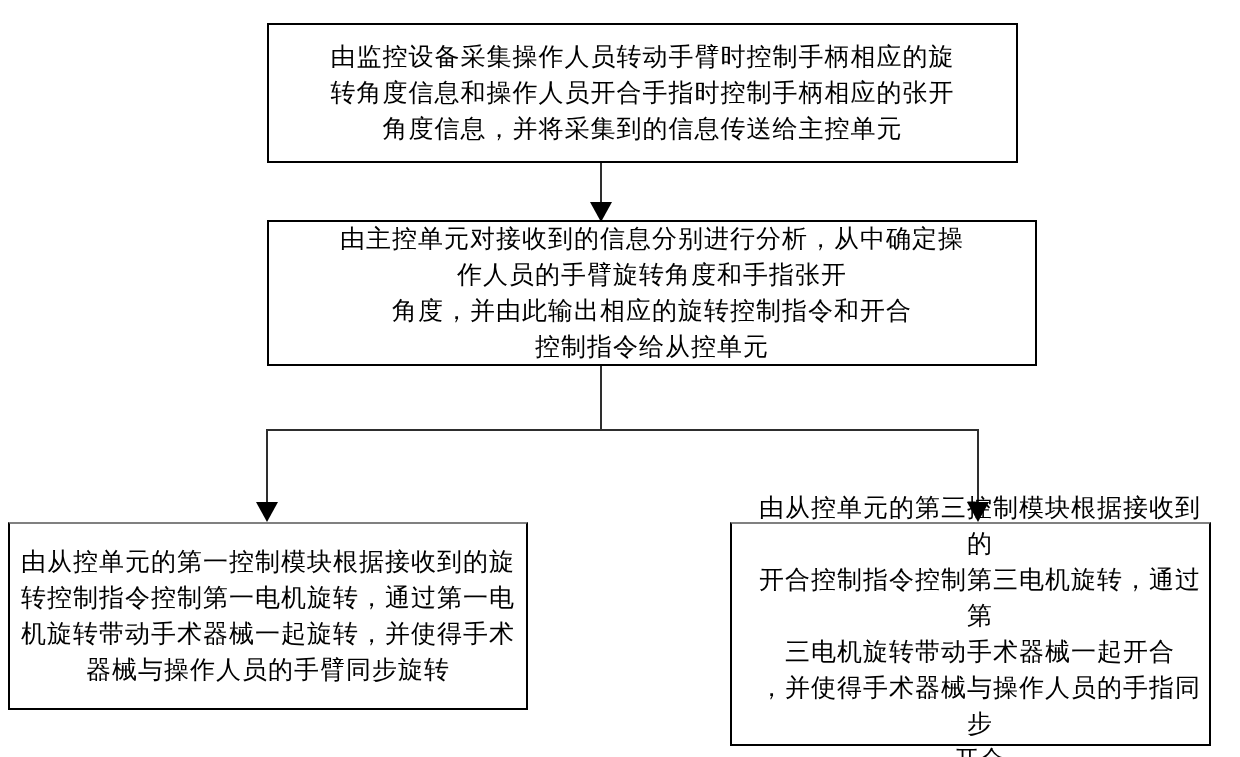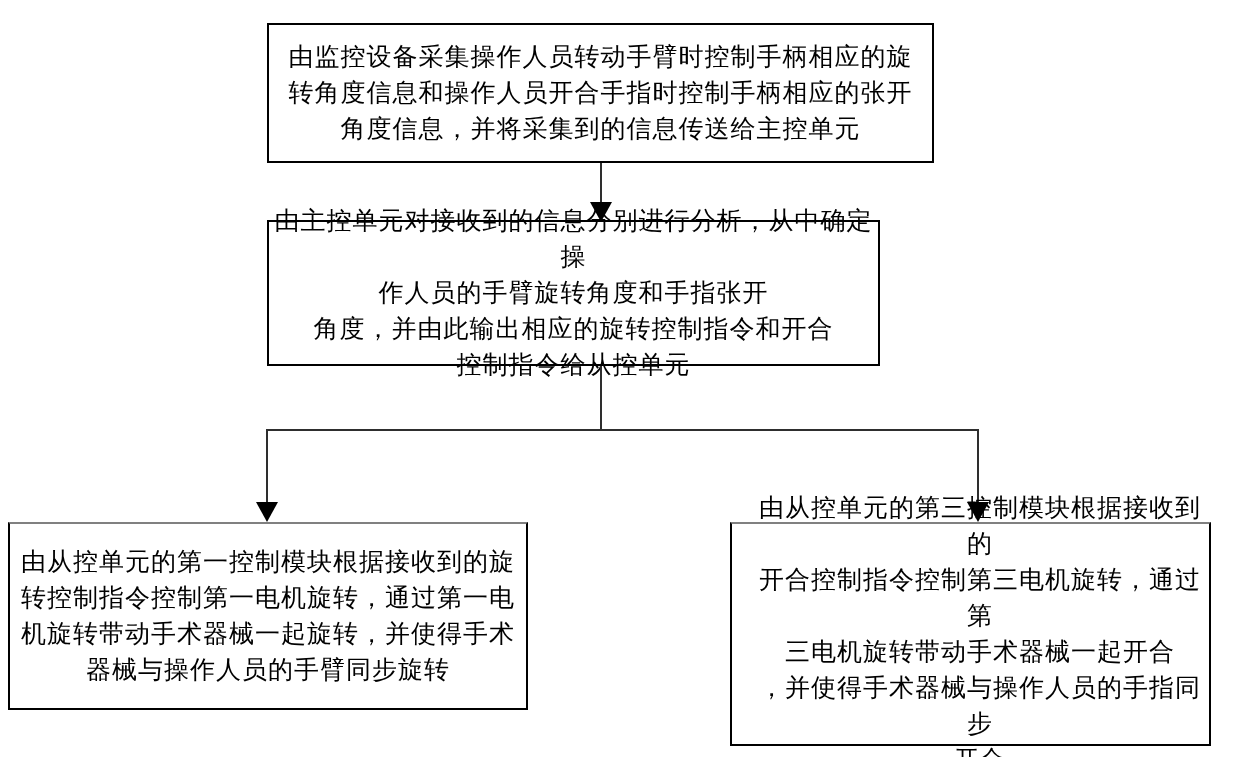--- a/index.html
+++ b/index.html
@@ -27,22 +27,22 @@
   .flow-box .box-text {
     white-space: pre-line;
     text-align: center;
     color: #000000;
     font-size: 25px;
     line-height: 36px;
     letter-spacing: 1px;
     width: 100%;
     padding: 0 2px;
   }
-  #box-step1 { left: 267px; top: 23px;  width: 667px; height: 140px; font-family: Liberation Serif, serif; }
-  #box-step2 { left: 267px; top: 220px; width: 613px; height: 146px; }
+  #box-step1 { left: 267px; top: 23px;  width: 751px; height: 140px; font-family: Liberation Serif, serif; }
+  #box-step2 { left: 267px; top: 220px; width: 770px; height: 146px; }
   #box-step3-left  { left: 8px;   top: 522px; width: 520px; height: 188px; border-top-color: #808080; }
   #box-step3-right { left: 730px; top: 522px; width: 481px; height: 224px; border-top-color: #808080; padding-left: 19px; }
 
   .line {
     position: absolute;
     background: #2e2e2e;
   }
   .arrow-down {
     position: absolute;
     width: 0;

